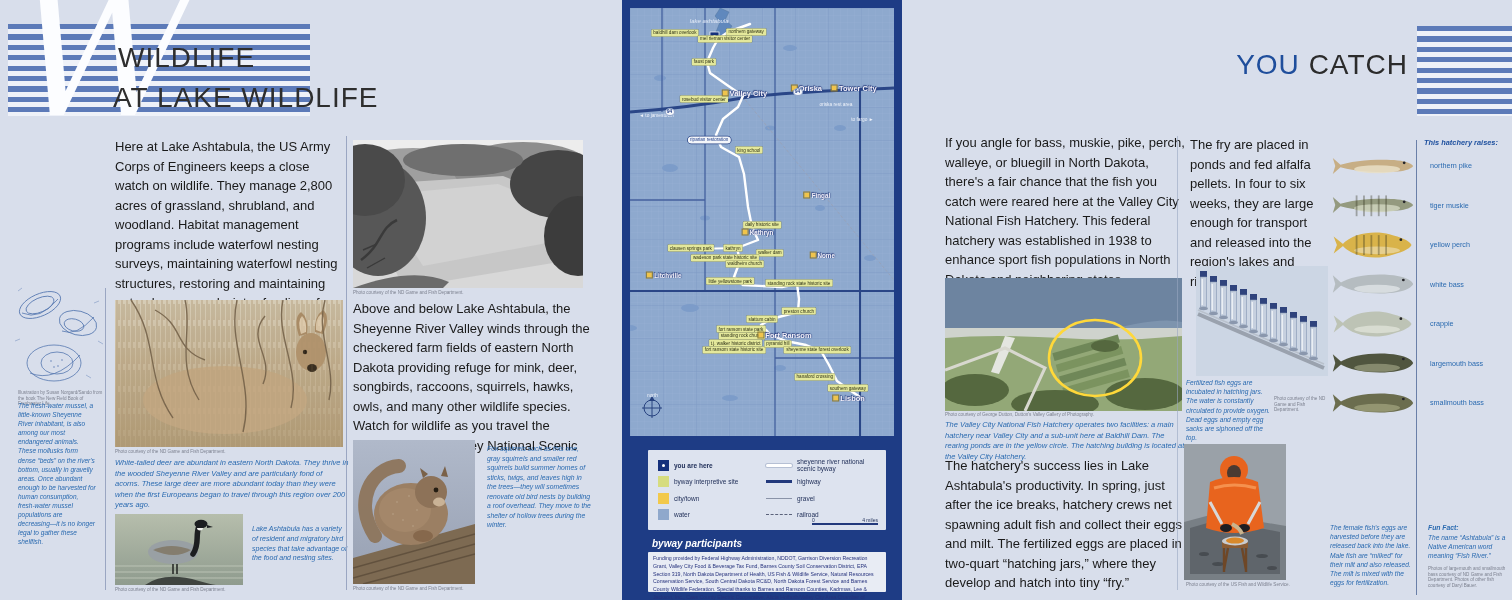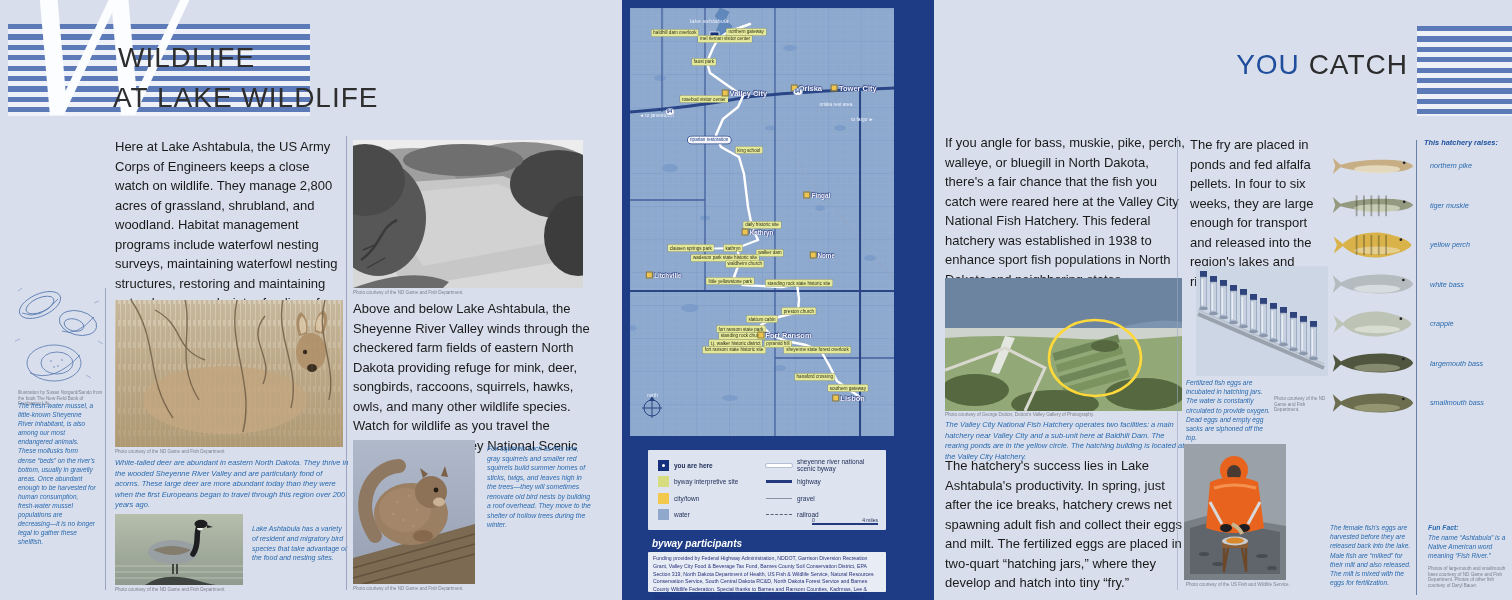--- a/index.html
+++ b/index.html
@@ -18,21 +18,21 @@
   .stripes { background:repeating-linear-gradient(180deg,#5c7ab8 0 5.2px,#eef1f8 5.2px 10.4px); }
   .script-w { font-family:"DejaVu Serif", serif; font-style:italic; font-size:172px;
               color:#fcfdff; line-height:1; }
 
   .vline { width:1px; background:#9aa6c2; }
 
   .photo { position:absolute; overflow:hidden; }
   .photo svg { display:block; }
 
   
-  .map-panel { position:absolute; left:622px; top:0; width:312px; height:600px; background:#1e3c85; }
+  .map-panel { position:absolute; left:622px; top:0; width:280px; height:600px; background:#1e3c85; }
   .map-canvas { position:absolute; left:8px; top:8px; width:264px; height:428px;
                 background:#8ea9ce; overflow:hidden; }
   .map-chip { position:absolute; transform:translate(-50%,-50%); font-size:4.6px; line-height:1.3;
               padding:0.5px 2px; background:#e4e89b; color:#2e3218; white-space:nowrap;
               border-radius:1px; box-shadow:0 0 0 0.4px rgba(80,85,40,.45); }
   .map-chip.white { background:#f4f6fa; color:#1d3c88; border-radius:4px;
                     box-shadow:0 0 0 0.8px #2a4687; }
   .map-city { position:absolute; transform:translate(-50%,-50%); display:flex; align-items:center;
               gap:2px; color:#f4f2fb; font-weight:bold; font-size:7.5px; white-space:nowrap;
               text-shadow:0.6px 0.6px 1px #2c3f7e, -0.6px -0.6px 1px #2c3f7e; }
@@ -63,21 +63,21 @@
                background:repeating-linear-gradient(90deg,#22397c 0 17px,#ffffff 17px 34px); }
   .scale-labels { display:flex; justify-content:space-between; }
 
   .participants-box { position:absolute; background:#e8ecf4; font-size:5.2px; color:#25317c;
                       line-height:1.5; padding:3px 5px; border-radius:1px; }
 
   
   .fish-rows { position:absolute; left:1330px; top:146px; width:182px; }
   .fish-row { display:flex; align-items:center; height:39.5px; }
   .fish-img { width:84px; display:flex; justify-content:flex-end; }
-  .fish-label { margin-left:16px; font-size:7.2px; font-style:italic; color:#2a6ab0; white-space:nowrap; }
+  .fish-label { margin-left:16px; font-size:7.2px; color:#2a6ab0; white-space:nowrap; }
   .species-header { position:absolute; left:1424px; top:138px; font-size:7.4px; font-weight:bold;
                     font-style:italic; color:#1d4f9e; }
 </style>
 </head>
 <body>
 
 <div class="stage">
 
   <div class="abs stripes" style="left:8px; top:24px; width:302px; height:92px;"></div>
   <div class="abs script-w" style="left:16px; top:-30px;">W</div>

